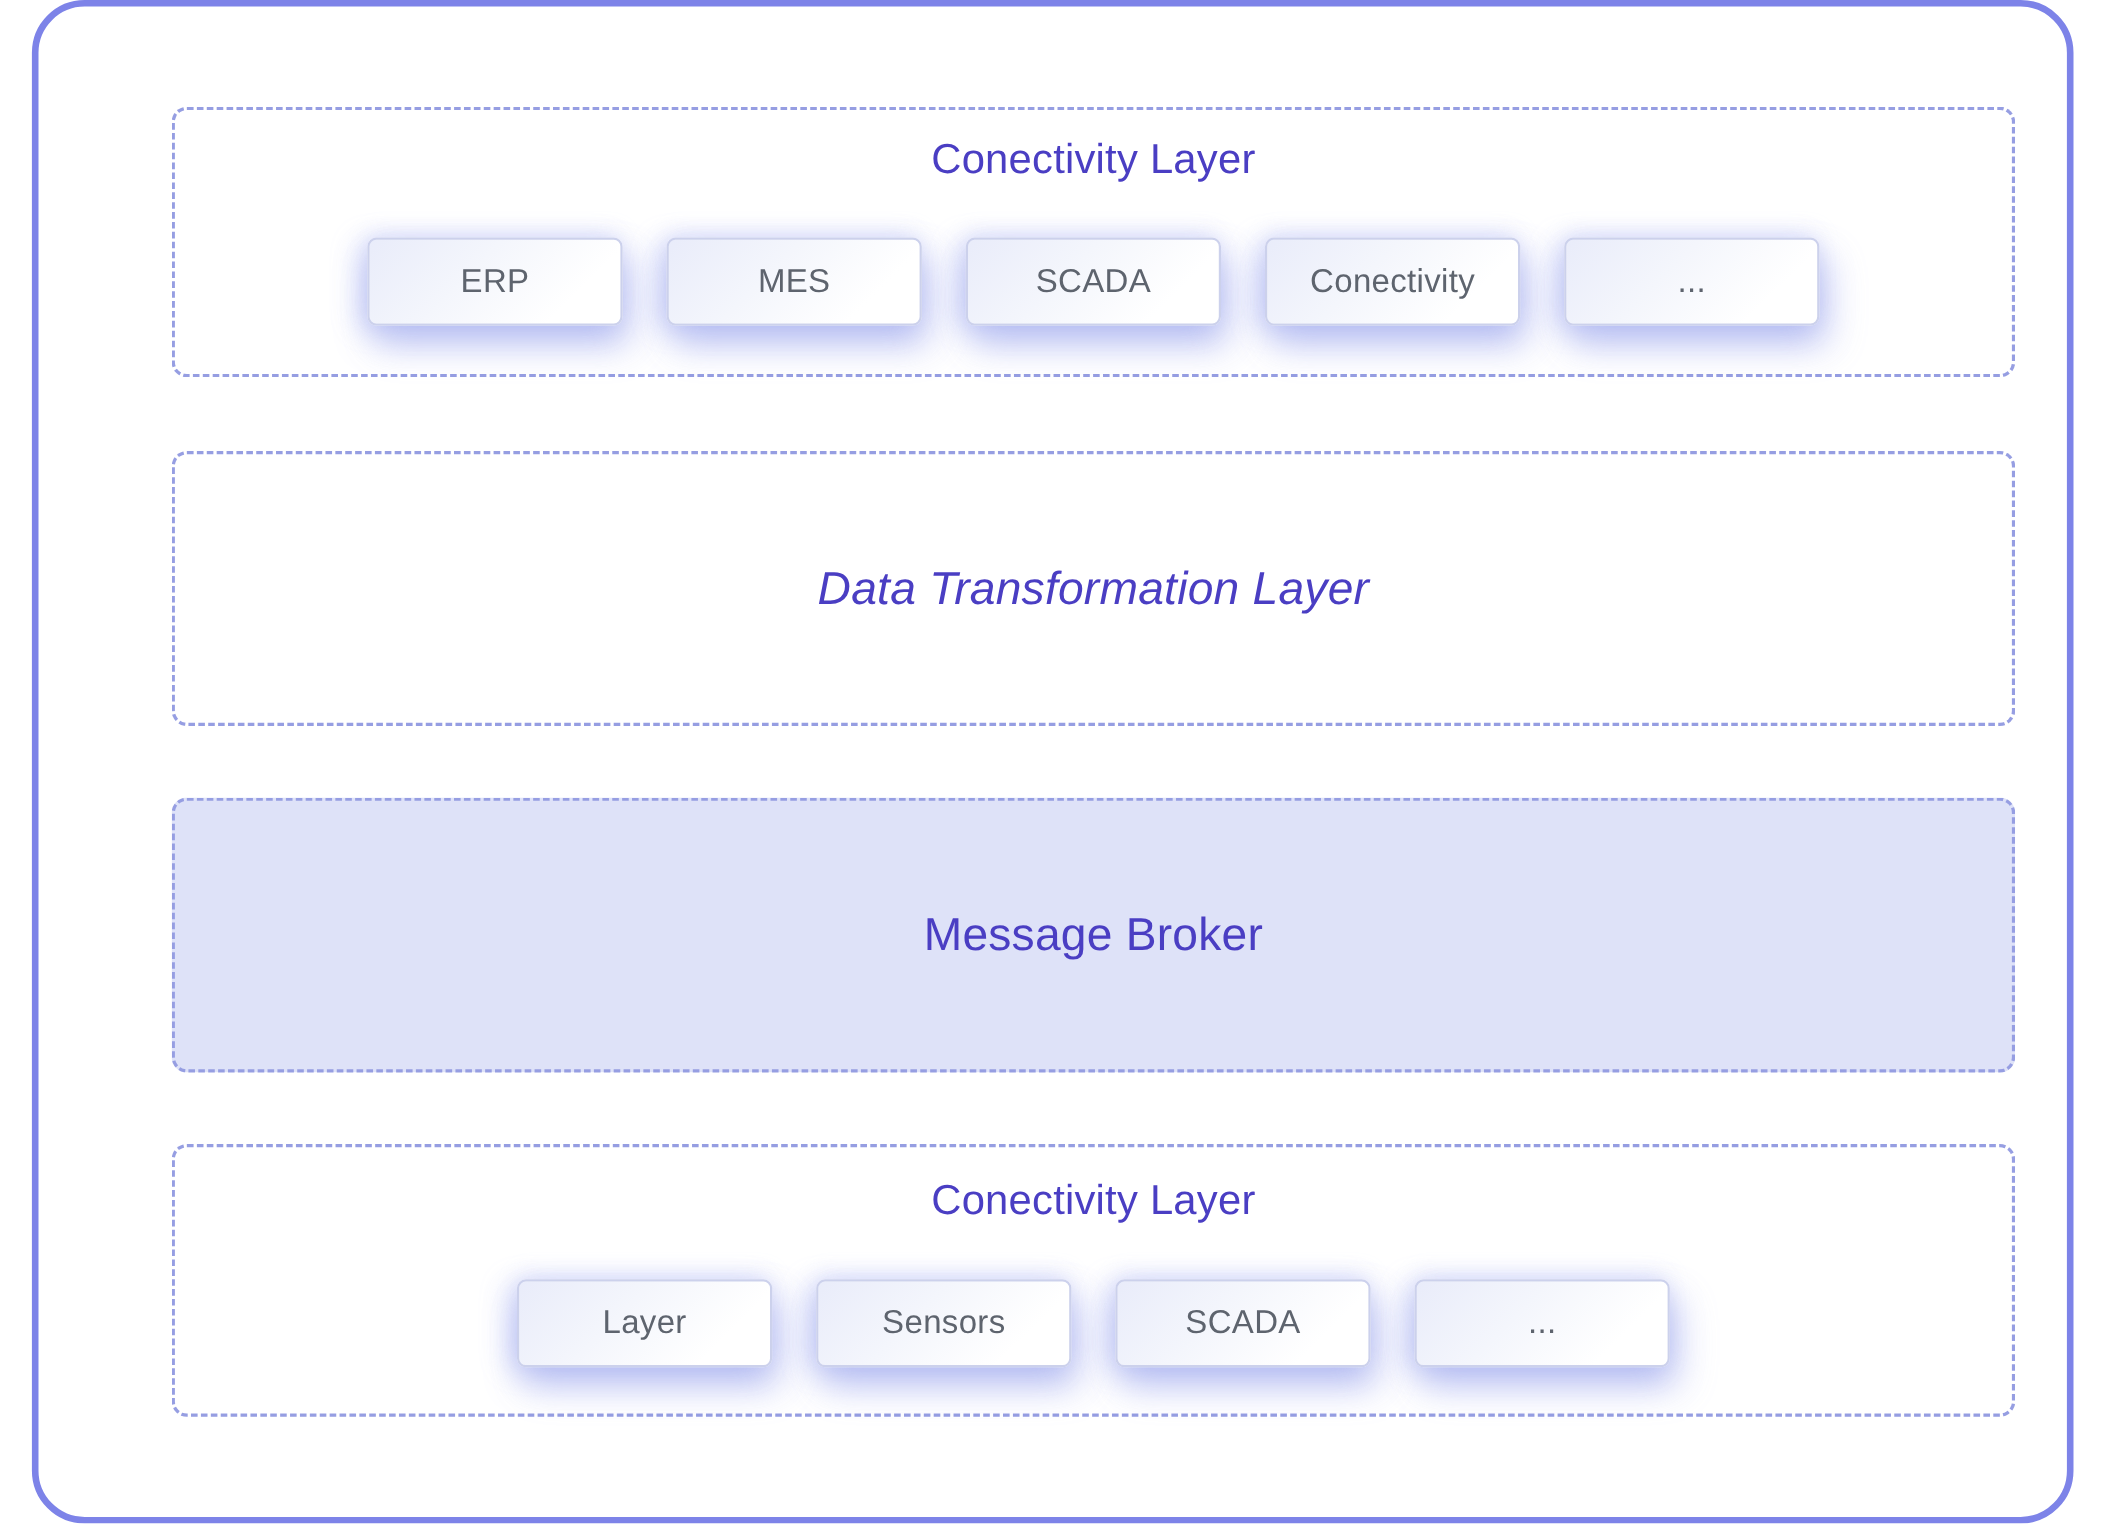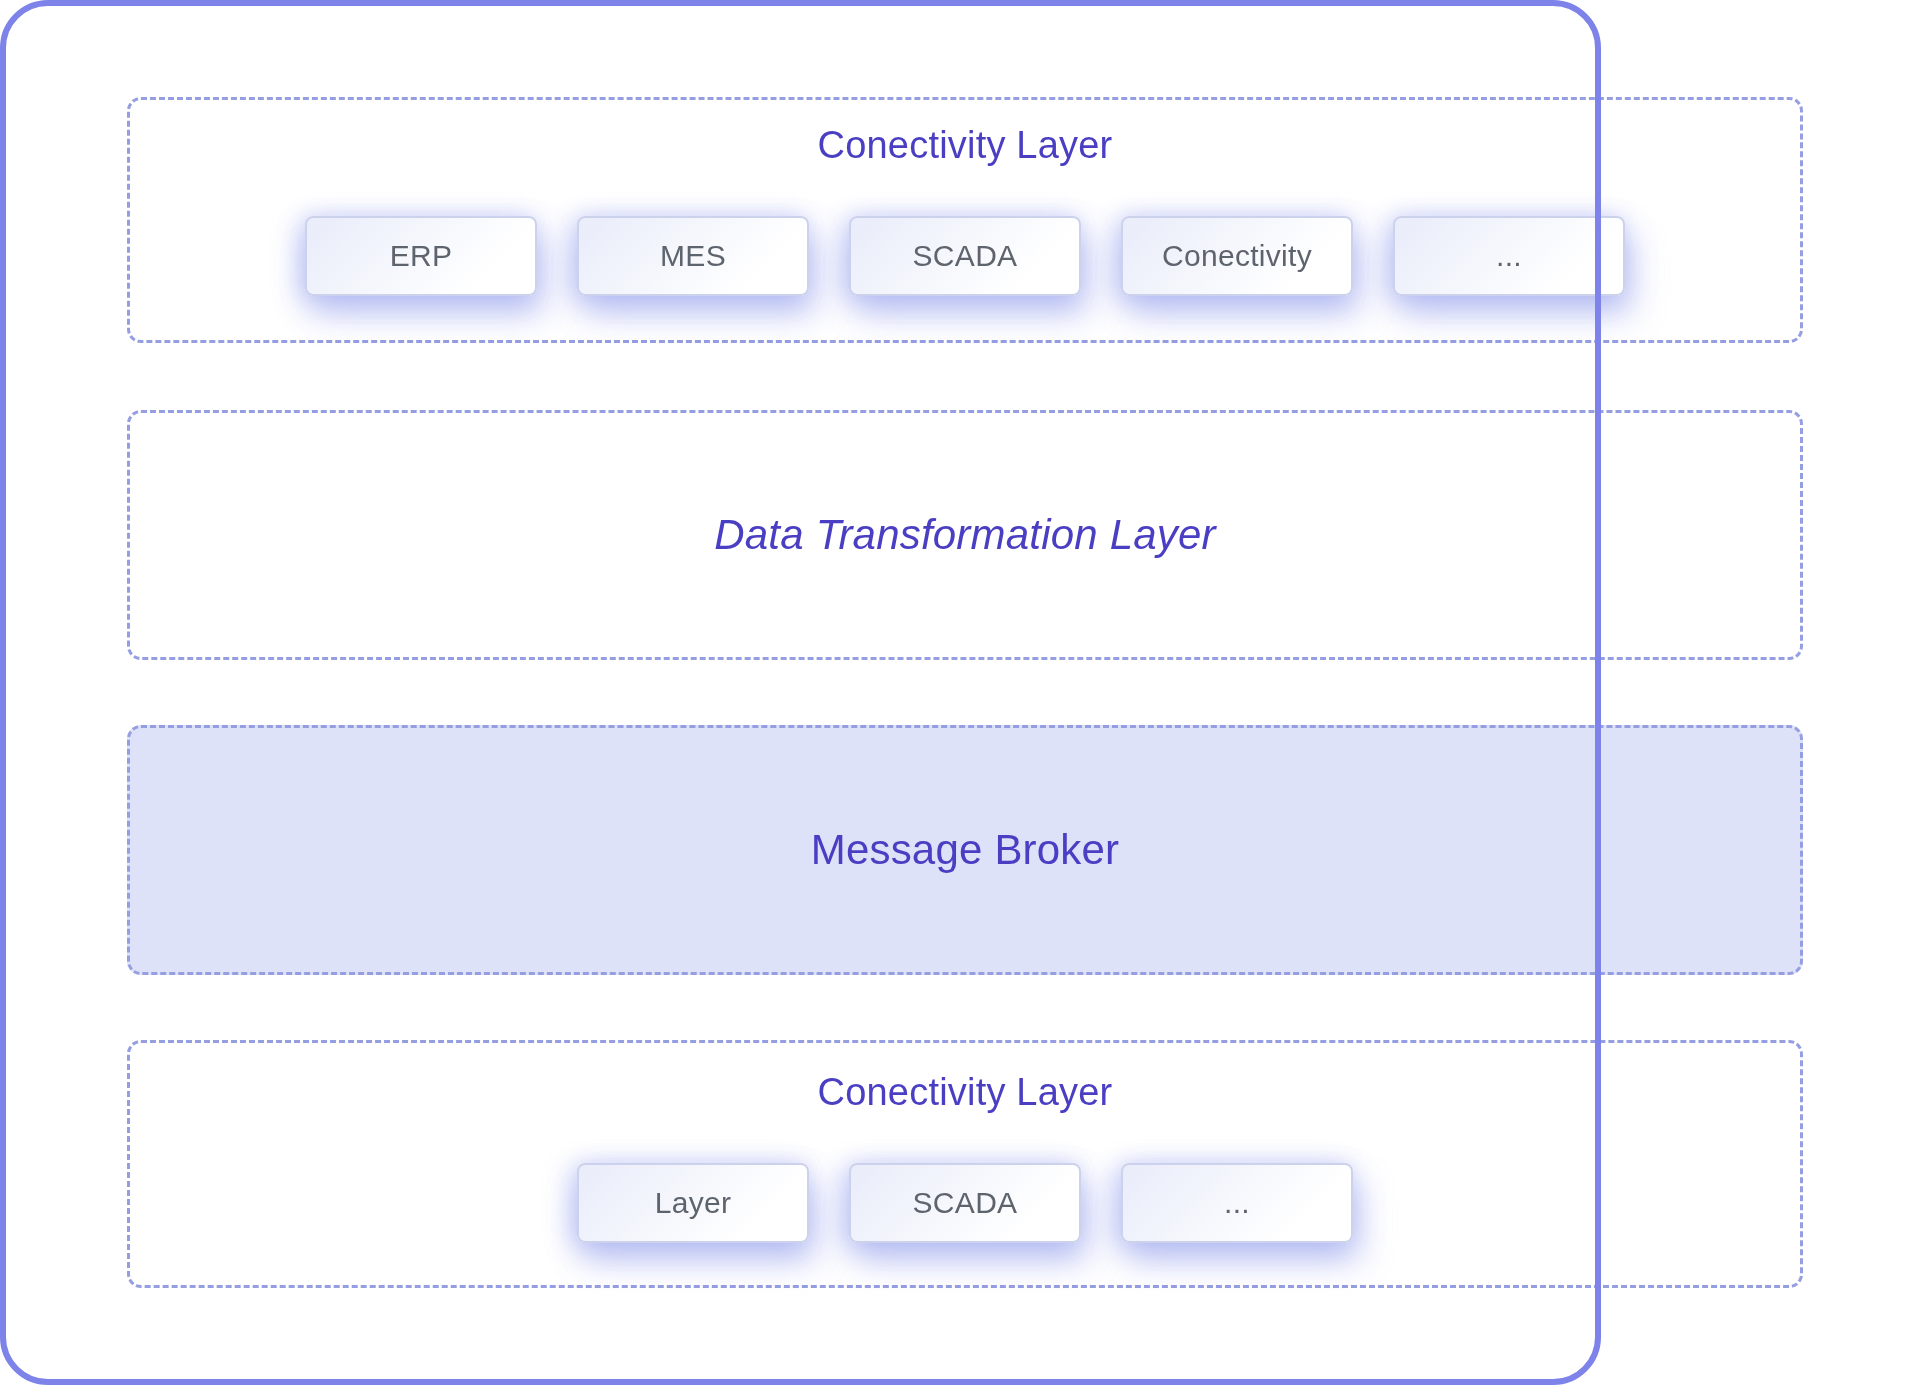--- a/index.html
+++ b/index.html
@@ -4,21 +4,21 @@
 <style>
   html, body {
     margin: 0;
     padding: 0;
     width: 1920px;
     height: 1385px;
     background: #ffffff;
     font-family: "Liberation Sans", sans-serif;
     overflow: hidden;
   }
-  .stage { position: relative; width: 1601px; height: 1385px; }
+  .stage { position: relative; width: 1856px; height: 1385px; margin-left: 29px; }
 
   
   .frame {
     position: absolute;
     inset: 0;
     border: 6px solid #7d83e8;
     border-radius: 48px;
     box-sizing: border-box;
     pointer-events: none;
     background: transparent;
@@ -99,19 +99,20 @@
   </section>
 
   <section class="layer layer--broker">
     <div class="layer-title layer-title--big">Message Broker</div>
   </section>
 
   <section class="layer layer--conn-bottom">
     <div class="layer-title">Conectivity Layer</div>
     <div class="chip-row">
       <div class="chip">Layer</div>
+      <div class="chip">Sensors</div>
       <div class="chip">SCADA</div>
       <div class="chip">...</div>
     </div>
   </section>
 
   <div class="frame"></div>
 </div>
 
 </body></html>

